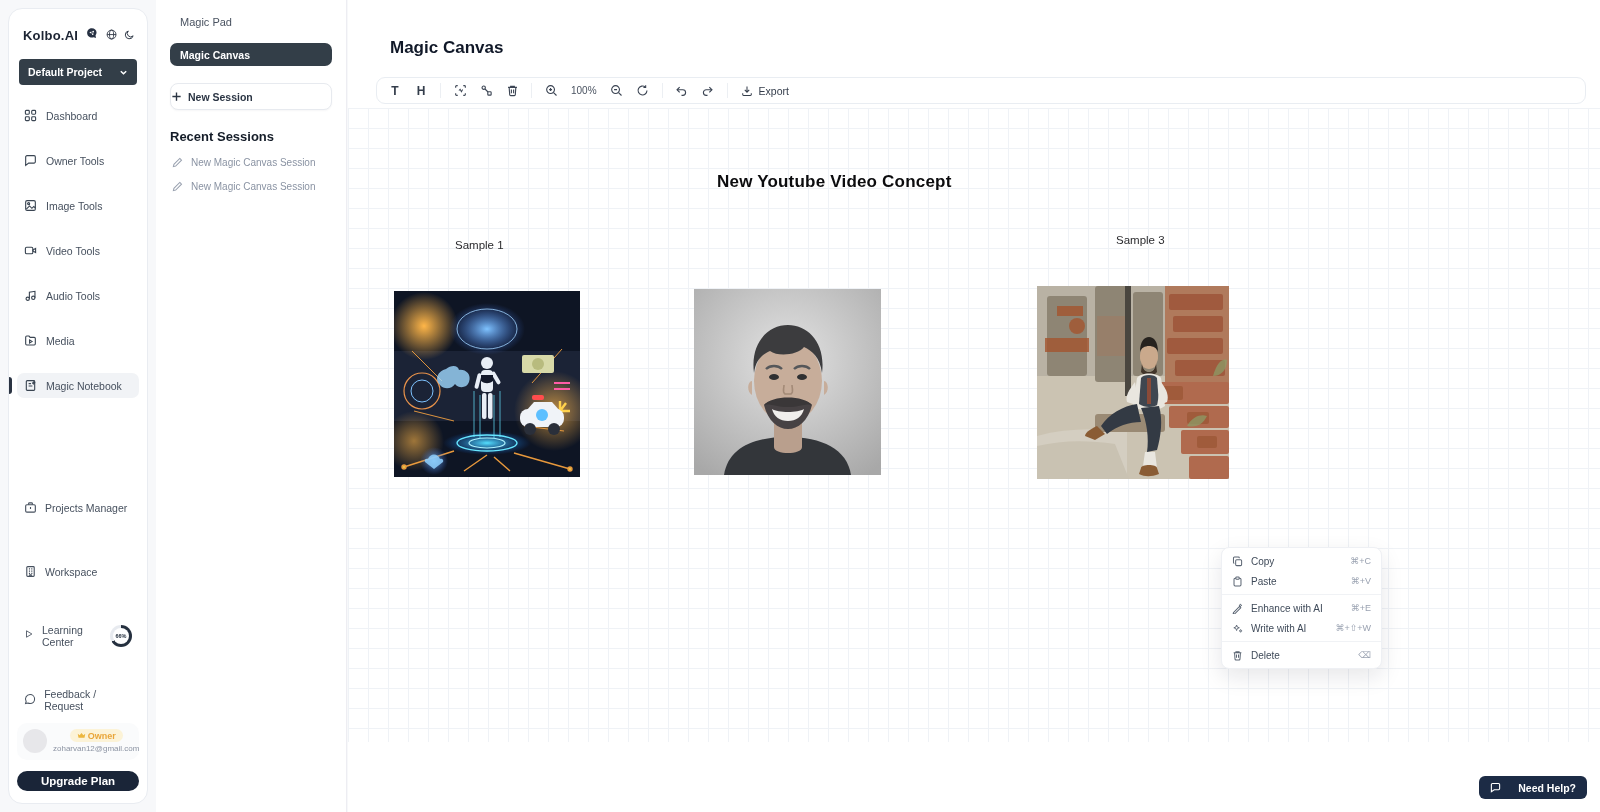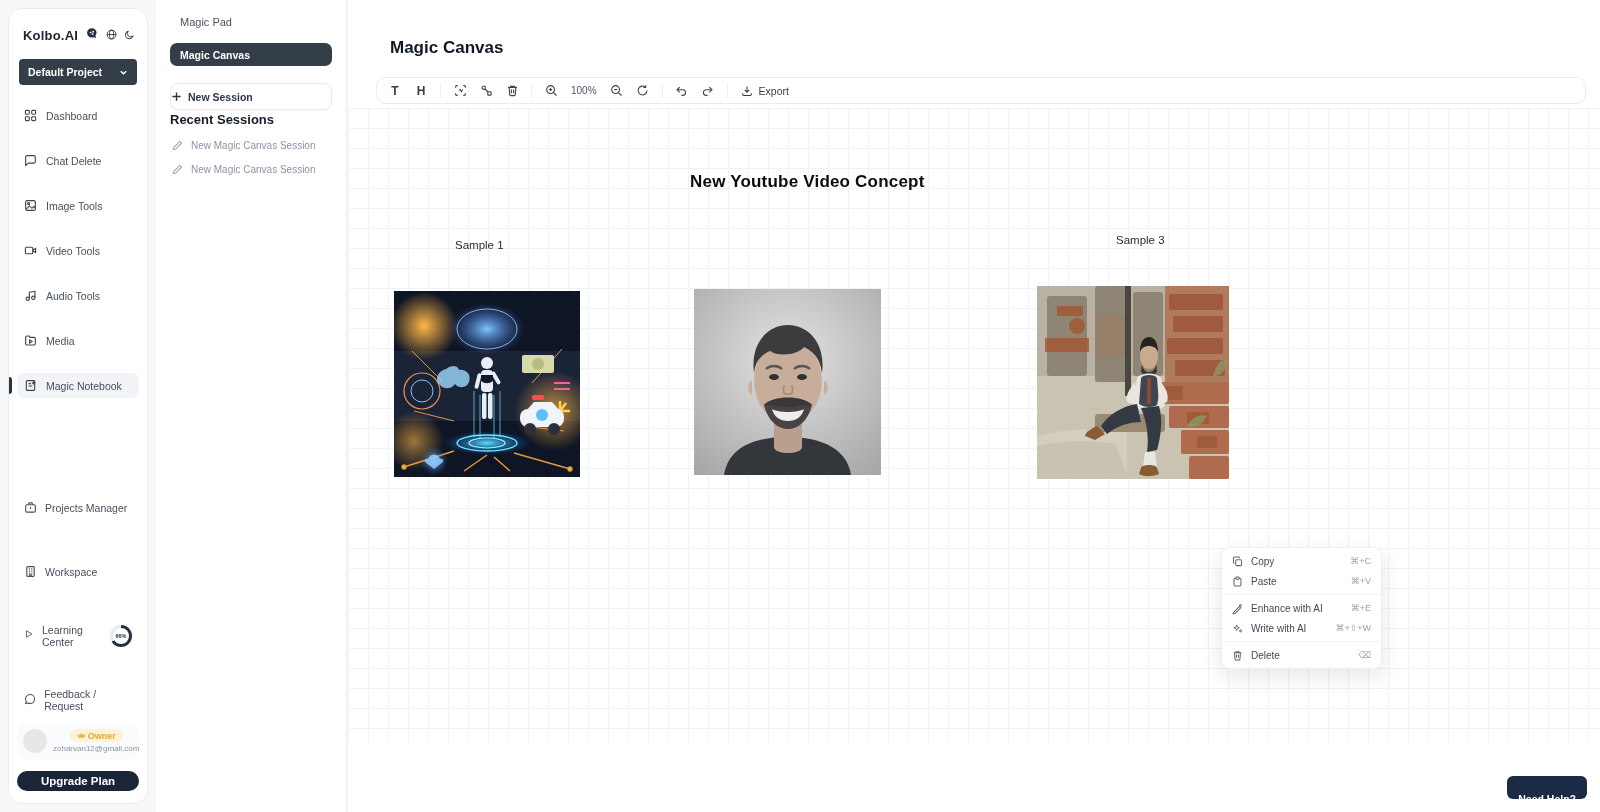--- a/index.html
+++ b/index.html
@@ -80,21 +80,21 @@
   .canvas-pill {
     margin-top:13px; height:23px; background:#333e48; border-radius:7px; color:#fff;
     font-size:10.5px; font-weight:bold; display:flex; align-items:center; padding:0 10px; cursor:pointer;
   }
   .new-session-btn {
     margin-top:17px; width:100%; height:27px; background:#fff; border:1px solid #e7eaef;
     border-radius:8px; font-size:10.5px; font-weight:bold; color:#2b3544;
     display:flex; align-items:center; justify-content:flex-start; gap:6px; cursor:pointer;
     box-shadow:0 1px 2px rgba(16,24,40,.04); font-family:inherit;
   }
-  .recent-heading { margin-top:2px; font-size:13px; font-weight:bold; color:#141c28; }
+  .recent-heading { margin-top:19px; font-size:13px; font-weight:bold; color:#141c28; }
   .session-item {
     margin-top:13px; display:flex; align-items:flex-end; gap:8px; font-size:10px;
     color:#8a93a3; cursor:pointer; padding-left:2px;
   }
   .session-item svg { width:11px; height:11px; color:#9aa2b0; }
 
   
   .main { position:absolute; left:348px; top:0; right:0; bottom:0; background:#fff; }
   .page-title { position:absolute; left:42px; top:38px; font-size:17px; font-weight:bold; color:#101828; }
   .toolbar {
@@ -119,21 +119,21 @@
 
   .canvas-area {
     position:absolute; left:0; right:0; top:108px; height:634px; background:#fff;
     background-image:
       linear-gradient(to right, #eff2f6 1px, transparent 1px),
       linear-gradient(to bottom, #eff2f6 1px, transparent 1px);
     background-size:20px 20px;
   }
   .cv-heading {
     position:absolute; left:342px; top:64px; font-size:17px; font-weight:bold;
-    color:#0c0c0e; cursor:move; letter-spacing:.2px;
+    color:#0c0c0e; cursor:move; letter-spacing:.2px;padding-left:27px;
   }
   .cv-sample { position:absolute; font-size:11.5px; color:#2b2b2e; cursor:move; }
   .cv-img { position:absolute; cursor:move; overflow:hidden; }
   .cv-img svg { width:100%; height:100%; }
 
   
   .ctx {
     position:absolute; left:873px; top:547px; width:161px; background:#fff;
     border:1px solid #eef0f4; border-radius:8px;
     box-shadow:0 8px 22px rgba(16,24,40,.10); padding:3px 0; z-index:30;
@@ -143,21 +143,21 @@
     font-size:10px; color:#3f4a59; cursor:pointer;
   }
   .ctx-item svg { width:11px; height:11px; color:#5b6573; flex:0 0 auto; }
   .ctx-item .sc { margin-left:auto; font-size:9px; color:#9aa2b1; }
   .ctx-div { height:1px; background:#f0f2f5; margin:3px 0; }
 
   
   .help-btn {
     position:absolute; right:13px; bottom:13px; height:23px; background:#1c2b45;
     border:none; border-radius:6px; color:#fff; font-size:10.5px; font-weight:bold;
-    display:flex; align-items:center; gap:17px; padding:0 11px; cursor:pointer; font-family:inherit;flex-direction:column;
+    display:flex; align-items:center; gap:17px; padding:0 11px; cursor:pointer; font-family:inherit;
   }
   .help-btn svg { width:11px; height:11px; }
 </style>
 </head>
 <body>
 
 <div class="sidebar">
   <div class="logo-row">
     <span class="brand">Kolbo.AI</span>
     <span class="logo-head">
@@ -201,21 +201,21 @@
           </svg>
         </span>
       <span>Dashboard</span>
     </div>
     <div class="nav-item">
       <span class="nico">
           <svg viewBox="0 0 14 14" fill="none" stroke="currentColor" stroke-width="1.2">
             <path d="M1.8 3.2a1.4 1.4 0 0 1 1.4-1.4h7.6a1.4 1.4 0 0 1 1.4 1.4v5.2a1.4 1.4 0 0 1-1.4 1.4H5l-3.2 2.4z"></path>
           </svg>
         </span>
-      <span>Chat Delete</span>
+      <span>Owner Tools</span>
     </div>
     <div class="nav-item">
       <span class="nico">
           <svg viewBox="0 0 14 14" fill="none" stroke="currentColor" stroke-width="1.2">
             <rect x="1.8" y="1.8" width="10.4" height="10.4" rx="1.5"></rect>
             <circle cx="5" cy="5" r="1.1"></circle>
             <path d="M2.5 11 6 7.5l2.5 2.5 2-2 1.7 1.7"></path>
           </svg>
         </span>
       <span>Image Tools</span>

